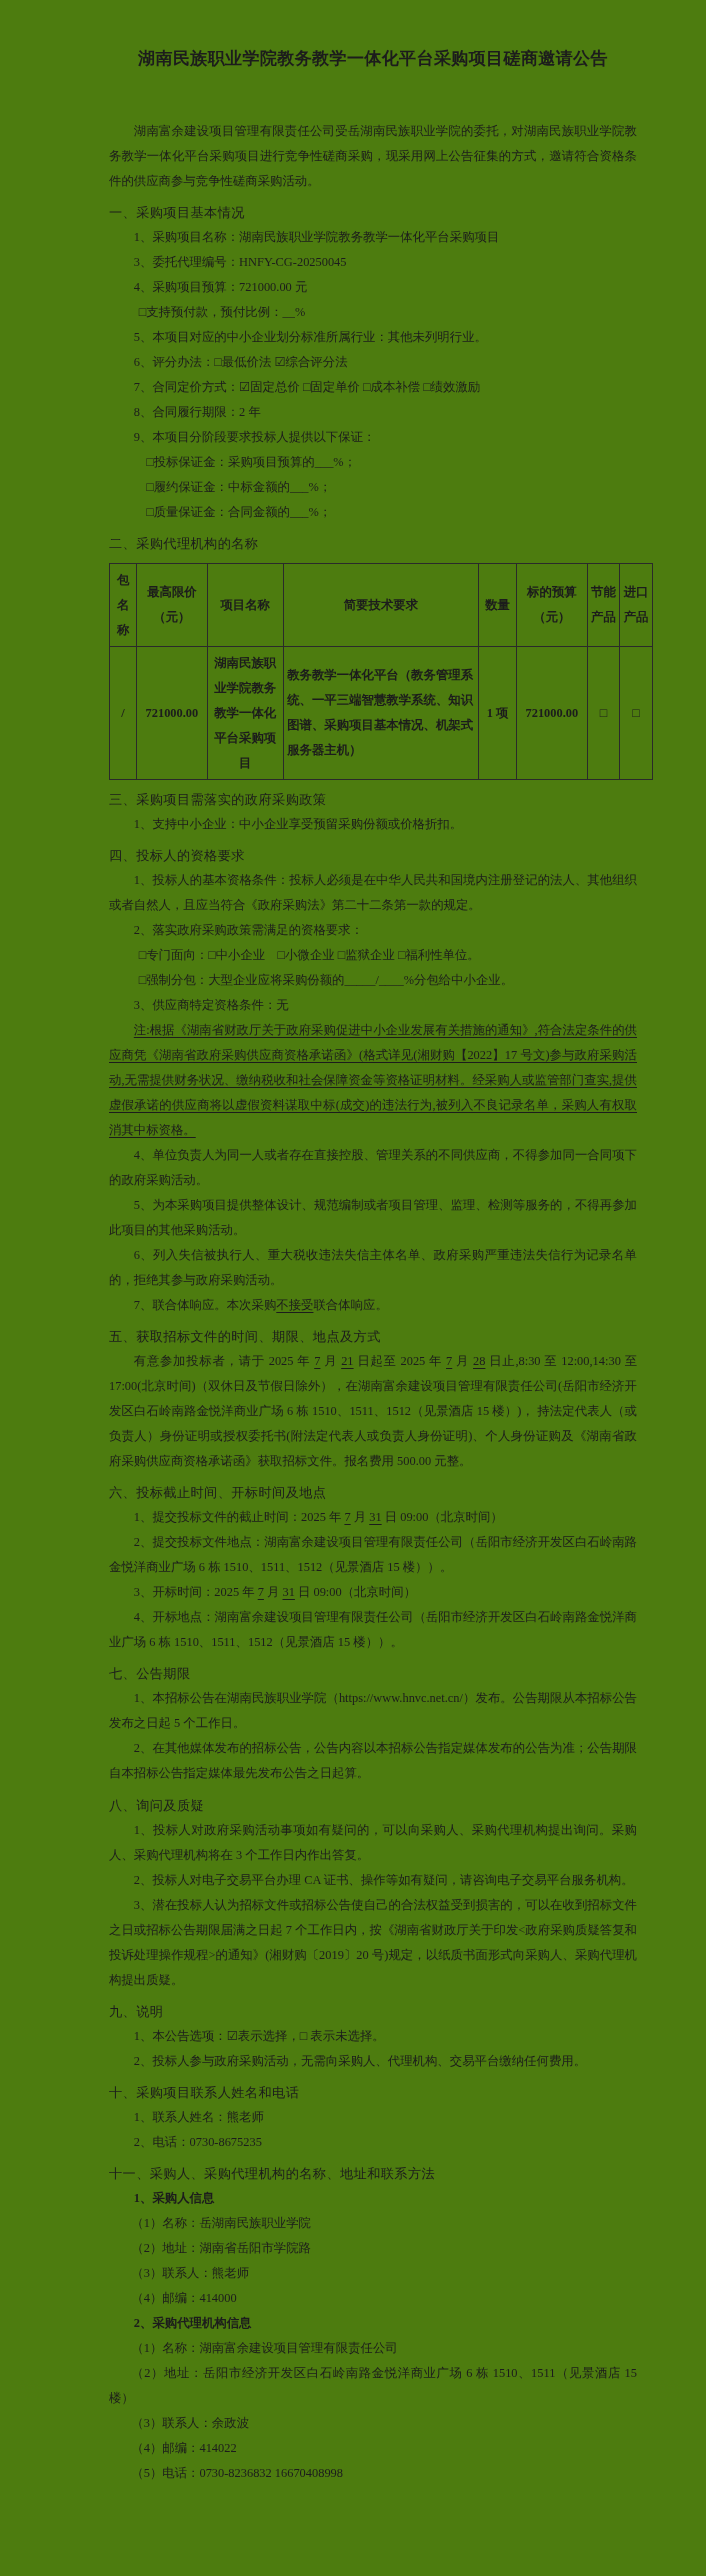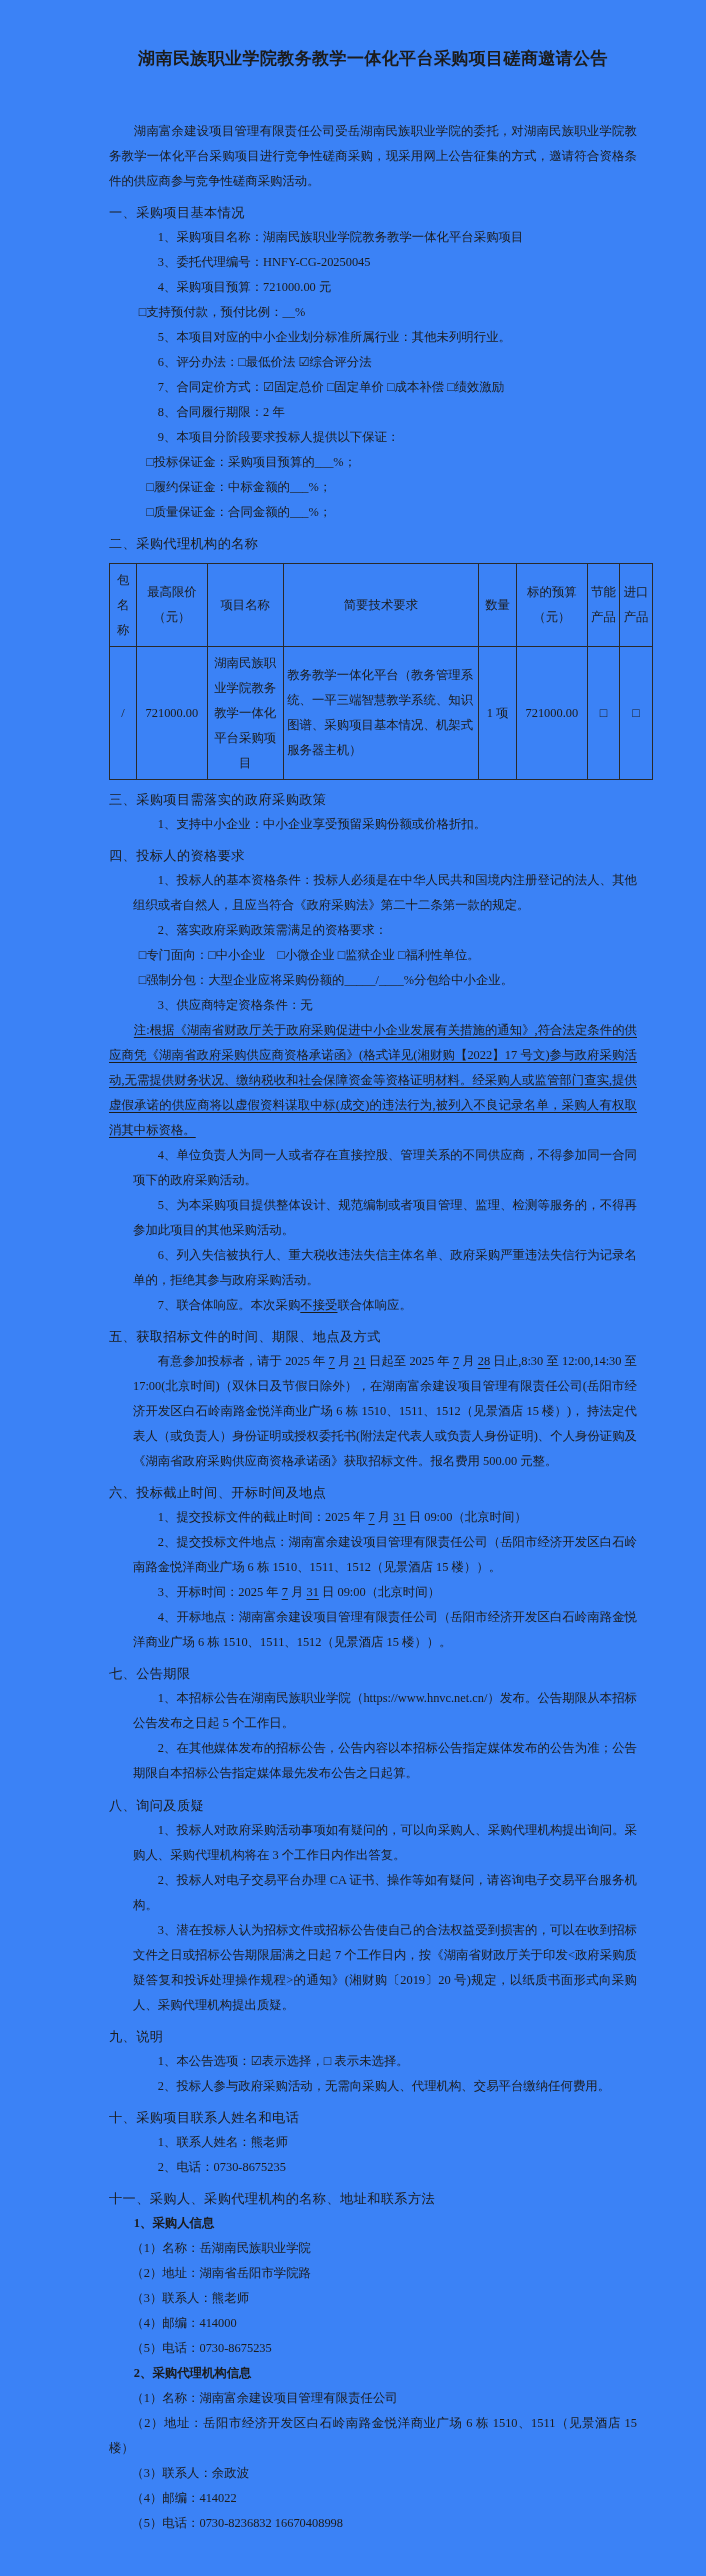--- a/index.html
+++ b/index.html
@@ -1,44 +1,44 @@
 <!DOCTYPE html>
 <html style="font-size:14px"><head>
 <meta charset="utf-8">
 <style>
   html,body{margin:0;padding:0;background:#ffffff;}
   .page{
     width:706px;height:2576px;box-sizing:border-box;
-    padding:23px 69px 26.5px 109px;overflow:hidden;background:#3b82f6;
+    padding:23px 69px 26.5px 109px;overflow:hidden;background:#4d7c0f;
     font-family:"Liberation Serif","DejaVu Serif",serif;
     color:#1c1c1c;
   }
   .title{
     font-size:17px;font-weight:bold;text-align:center;
     margin:23px 0 48px 0;line-height:25px;letter-spacing:0.4px;
   }
   .blk{margin:0;font-size:12.4px;line-height:25px;text-align:justify;}
   .h1{font-size:13.2px;font-weight:normal;margin:6.2px 0 0 0;text-align:left;letter-spacing:0.4px;}
   .intro{text-indent:2em;}
-  .item{text-indent:2em;margin-left:24px;}
+  .item{text-indent:2em;}
   .itemb{text-indent:2em;font-weight:bold;}
   .sub{text-indent:2.4em;}
   .sub2{text-indent:3em;}
   .pitem{text-indent:1.8em;}
   .note{text-indent:2em;}
   .note span{text-decoration:underline;text-underline-offset:2.6px;}
   .u{text-decoration:underline;text-underline-offset:2.6px;}
   table.doc-table{
     border-collapse:collapse;width:103%;margin:7px 0 5.3px 0;
     border:1.8px solid #2a2a2a;table-layout:fixed;
   }
   table.doc-table th,table.doc-table td{
     border:0.9px solid #2a2a2a;font-size:12.4px;line-height:25px;
     text-align:center;vertical-align:middle;padding:3.5px 1.8px;
-    font-weight:normal;word-break:break-all;
+    font-weight:bold;word-break:break-all;
   }
   table.doc-table thead th{border-bottom:1.8px solid #2a2a2a;}
   table.doc-table td.cell-left{text-align:left;padding:3.5px 3.5px;}
 </style>
 </head>
 <body>
 
 <div class="page">
   <h1 class="title">湖南民族职业学院教务教学一体化平台采购项目磋商邀请公告</h1>
   <div>
@@ -125,21 +125,20 @@
       <p class="blk item"><span>2、投标人参与政府采购活动，无需向采购人、代理机构、交易平台缴纳任何费用。</span></p>
       <p class="blk h1"><span>十、采购项目联系人姓名和电话</span></p>
       <p class="blk item"><span>1、联系人姓名：熊老师</span></p>
       <p class="blk item"><span>2、电话：0730-8675235</span></p>
       <p class="blk h1"><span>十一、采购人、采购代理机构的名称、地址和联系方法</span></p>
       <p class="blk itemb"><span>1、采购人信息</span></p>
       <p class="blk pitem"><span>（1）名称：岳湖南民族职业学院</span></p>
       <p class="blk pitem"><span>（2）地址：湖南省岳阳市学院路</span></p>
       <p class="blk pitem"><span>（3）联系人：熊老师</span></p>
       <p class="blk pitem"><span>（4）邮编：414000</span></p>
-      <p class="blk pitem"><span>（5）电话：0730-8675235</span></p>
       <p class="blk itemb"><span>2、采购代理机构信息</span></p>
       <p class="blk pitem"><span>（1）名称：湖南富余建设项目管理有限责任公司</span></p>
       <p class="blk pitem"><span>（2）地址：岳阳市经济开发区白石岭南路金悦洋商业广场 6 栋 1510、1511（见景酒店 15 楼）</span></p>
       <p class="blk pitem"><span>（3）联系人：余政波</span></p>
       <p class="blk pitem"><span>（4）邮编：414022</span></p>
       <p class="blk pitem"><span>（5）电话：0730-8236832 16670408998</span></p>
     </div>
 </div>
 
 

